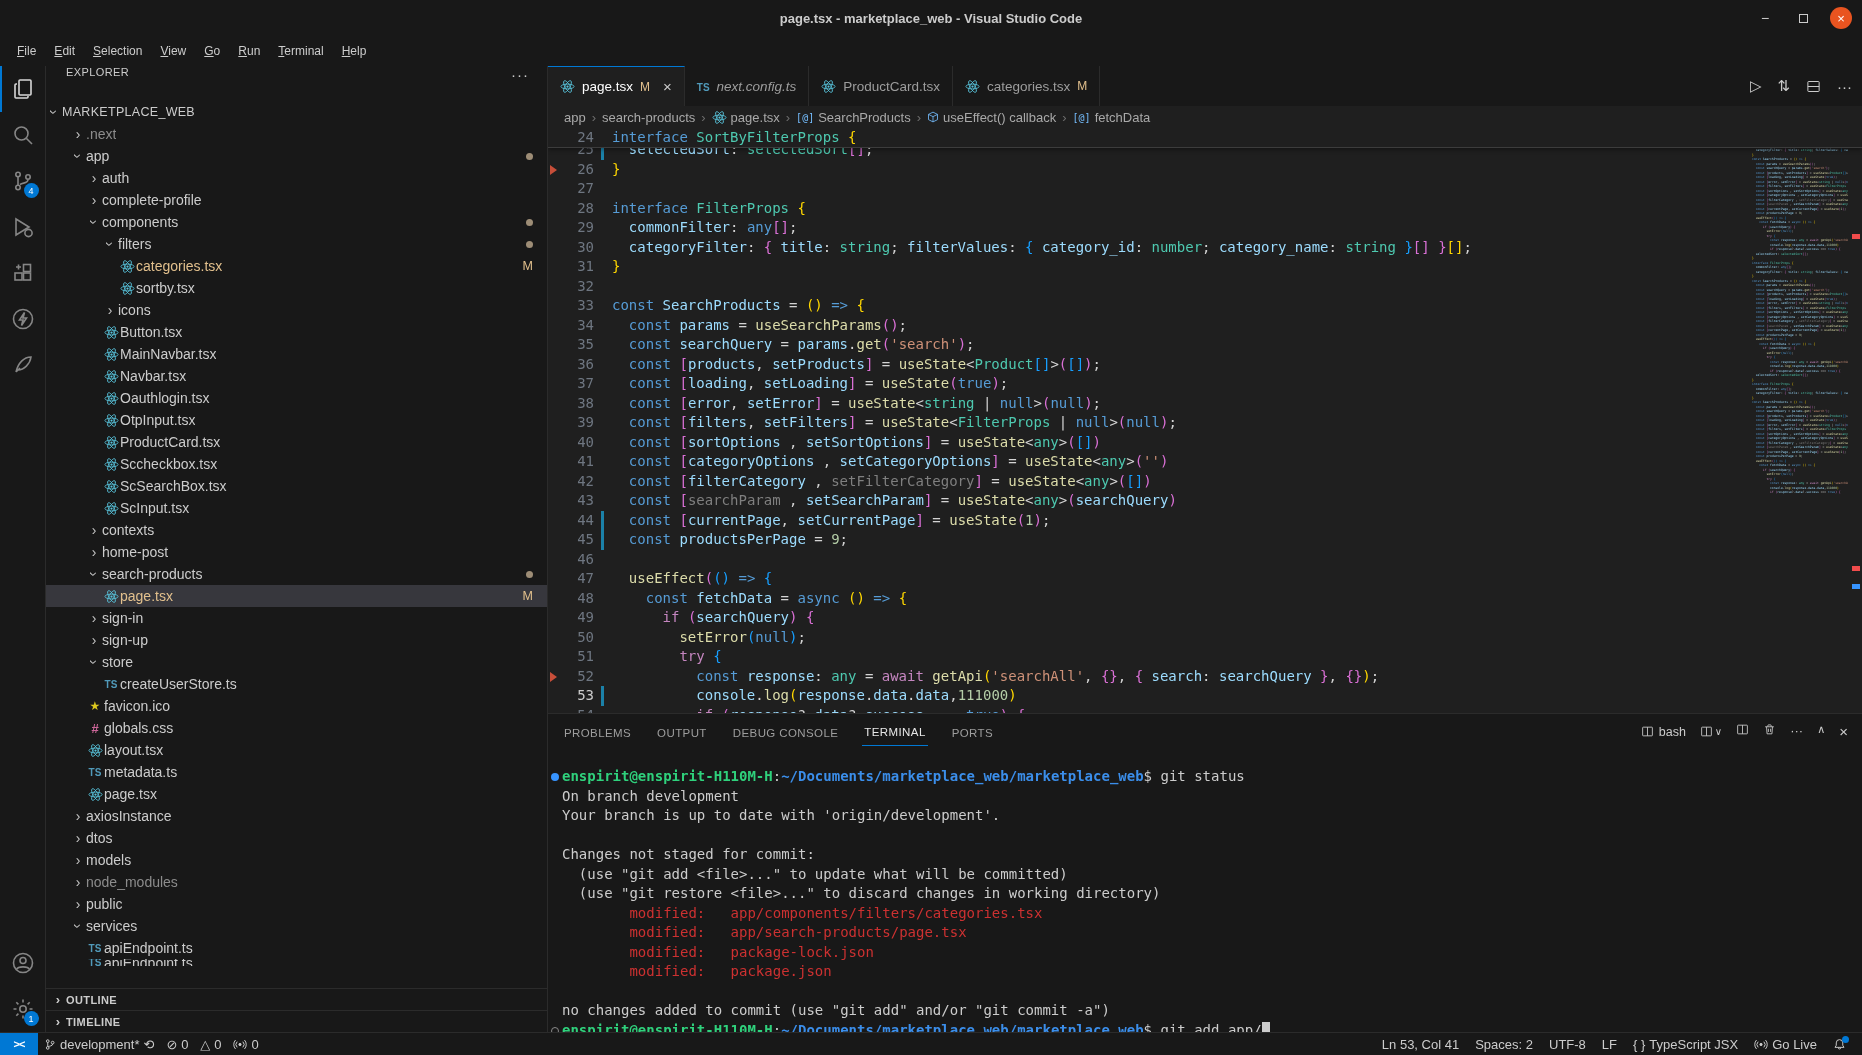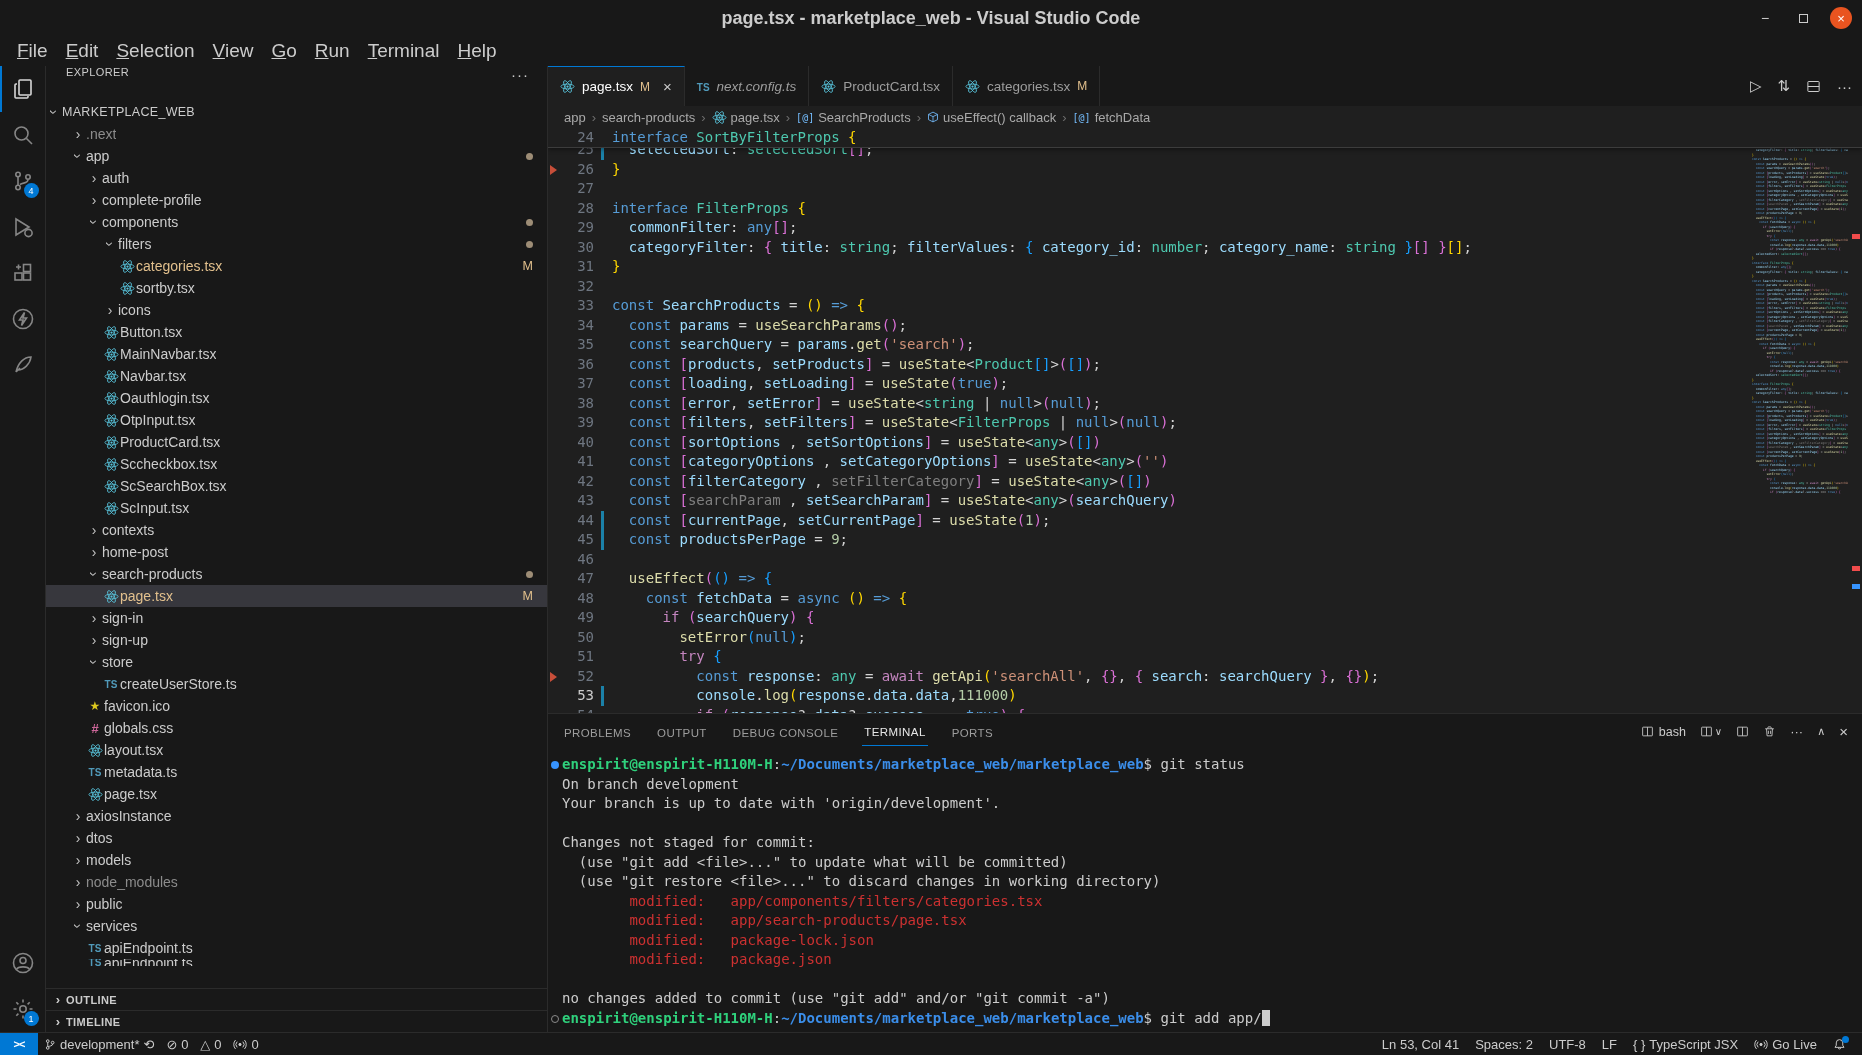--- a/index.html
+++ b/index.html
@@ -1,29 +1,29 @@
 <!DOCTYPE html>
 <html><head>
 <meta charset="utf-8">
 <style>
   * { margin:0; padding:0; box-sizing:border-box; }
   html,body { width:1862px; height:1055px; overflow:hidden; }
   body { background:#1f1f1f; color:#ccc; font-family:"Liberation Sans",sans-serif; position:relative; }
 
   
   .titlebar { position:absolute; top:0; left:0; right:0; height:36px; background:#181818; display:flex; align-items:center; justify-content:center; }
-  .title-text { font-size:18px; color:#cccccc; font-weight:bold; }
+  .title-text { font-size:13px; color:#cccccc; font-weight:bold; }
   .win-controls { position:absolute; right:10px; top:0; height:36px; display:flex; align-items:center; gap:16px; }
   .wc { width:22px; height:22px; display:flex; align-items:center; justify-content:center; color:#ccc; font-size:14px; border-radius:50%; }
   .wc.close { background:#e95420; color:#fff; font-size:13px; }
   .wc .maxbox { width:9px; height:9px; border:1px solid #ccc; display:inline-block; }
 
   
   .menubar { position:absolute; top:36px; left:0; right:0; height:30px; background:#181818; display:flex; align-items:center; padding-left:8px; }
-  .menu-item { display:inline-block; padding:3px 9px; font-size:19px; color:#cccccc; border-radius:4px; }
+  .menu-item { display:inline-block; padding:3px 9px; font-size:12px; color:#cccccc; border-radius:4px; }
   .menu-item::first-letter { text-decoration:underline; }
 
   
   .main { position:absolute; top:66px; left:0; right:0; bottom:23px; display:flex; }
 
   
   .activitybar { width:46px; background:#181818; display:flex; flex-direction:column; align-items:center; border-right:1px solid #2b2b2b; }
   .act-item { width:46px; height:46px; display:flex; align-items:center; justify-content:center; position:relative; color:#868686; }
   .act-item.active { color:#d7d7d7; border-left:2px solid #0078d4; }
   .act-badge { position:absolute; bottom:6px; right:7px; min-width:15px; height:15px; border-radius:50%; background:#0078d4; color:#fff; font-size:9px; display:flex; align-items:center; justify-content:center; padding:0 2px; }
@@ -83,25 +83,25 @@
   .tk-d{color:#7f7f7f} .tk-b1{color:#ffd700} .tk-b2{color:#da70d6} .tk-b3{color:#179fff}
   .tk-g{color:#2fd17c;font-weight:bold} .tk-bl{color:#3b8eea;font-weight:bold}
   .tk-w{color:#cccccc} .tk-r{color:#cd3131}
 
   
   .minimap { position:absolute; top:2px; right:14px; width:96px; overflow:hidden; font-family:"DejaVu Sans Mono",monospace; font-size:3px; line-height:4.5px; white-space:pre; opacity:.95; }
   .ruler { position:absolute; top:0; right:0; width:12px; height:100%; }
   .ruler-mark { position:absolute; right:2px; width:8px; height:5px; }
 
   
-  .panel { height:319px; flex:none; background:#181818; border-top:1px solid #2b2b2b; display:flex; flex-direction:column; }
+  .panel { height:319px; flex:none; background:#181818; border-top:1px solid #2b2b2b; display:flex; flex-direction:column;gap:12px; }
   .panel-header { height:35px; display:flex; align-items:center; padding:0 14px; flex:none; }
   .ptab { font-size:11.5px; letter-spacing:.4px; color:#9d9d9d; margin-right:22px; padding:9px 2px 7px; }
   .ptab.active { color:#e7e7e7; border-bottom:1px solid #0078d4; }
-  .panel-actions { margin-left:auto; display:flex; align-items:center; gap:14px; color:#cccccc; font-size:13px; }
+  .panel-actions { margin-left:auto; display:flex; gap:14px; color:#cccccc; font-size:13px; }
   .pa-term { display:flex; align-items:center; gap:5px; font-size:12.5px; color:#cccccc; }
   .terminal { flex:1; padding:6px 0 0 14px; font-family:"DejaVu Sans Mono",monospace; font-size:14px; line-height:19.5px; overflow:hidden; }
   .t-line { position:relative; white-space:pre; min-height:19.5px; }
   .deco { position:absolute; left:-11px; top:6px; width:8px; height:8px; border-radius:50%; }
   .deco.filled { background:#3794ff; }
   .deco.open { border:1px solid #8a8a8a; }
   .t-cursor { display:inline-block; width:8px; height:16px; background:#cccccc; vertical-align:-3px; }
 
   
   .statusbar { position:absolute; bottom:0; left:0; right:0; height:23px; background:#181818; border-top:1px solid #2b2b2b; display:flex; align-items:center; font-size:13px; color:#cccccc; }

